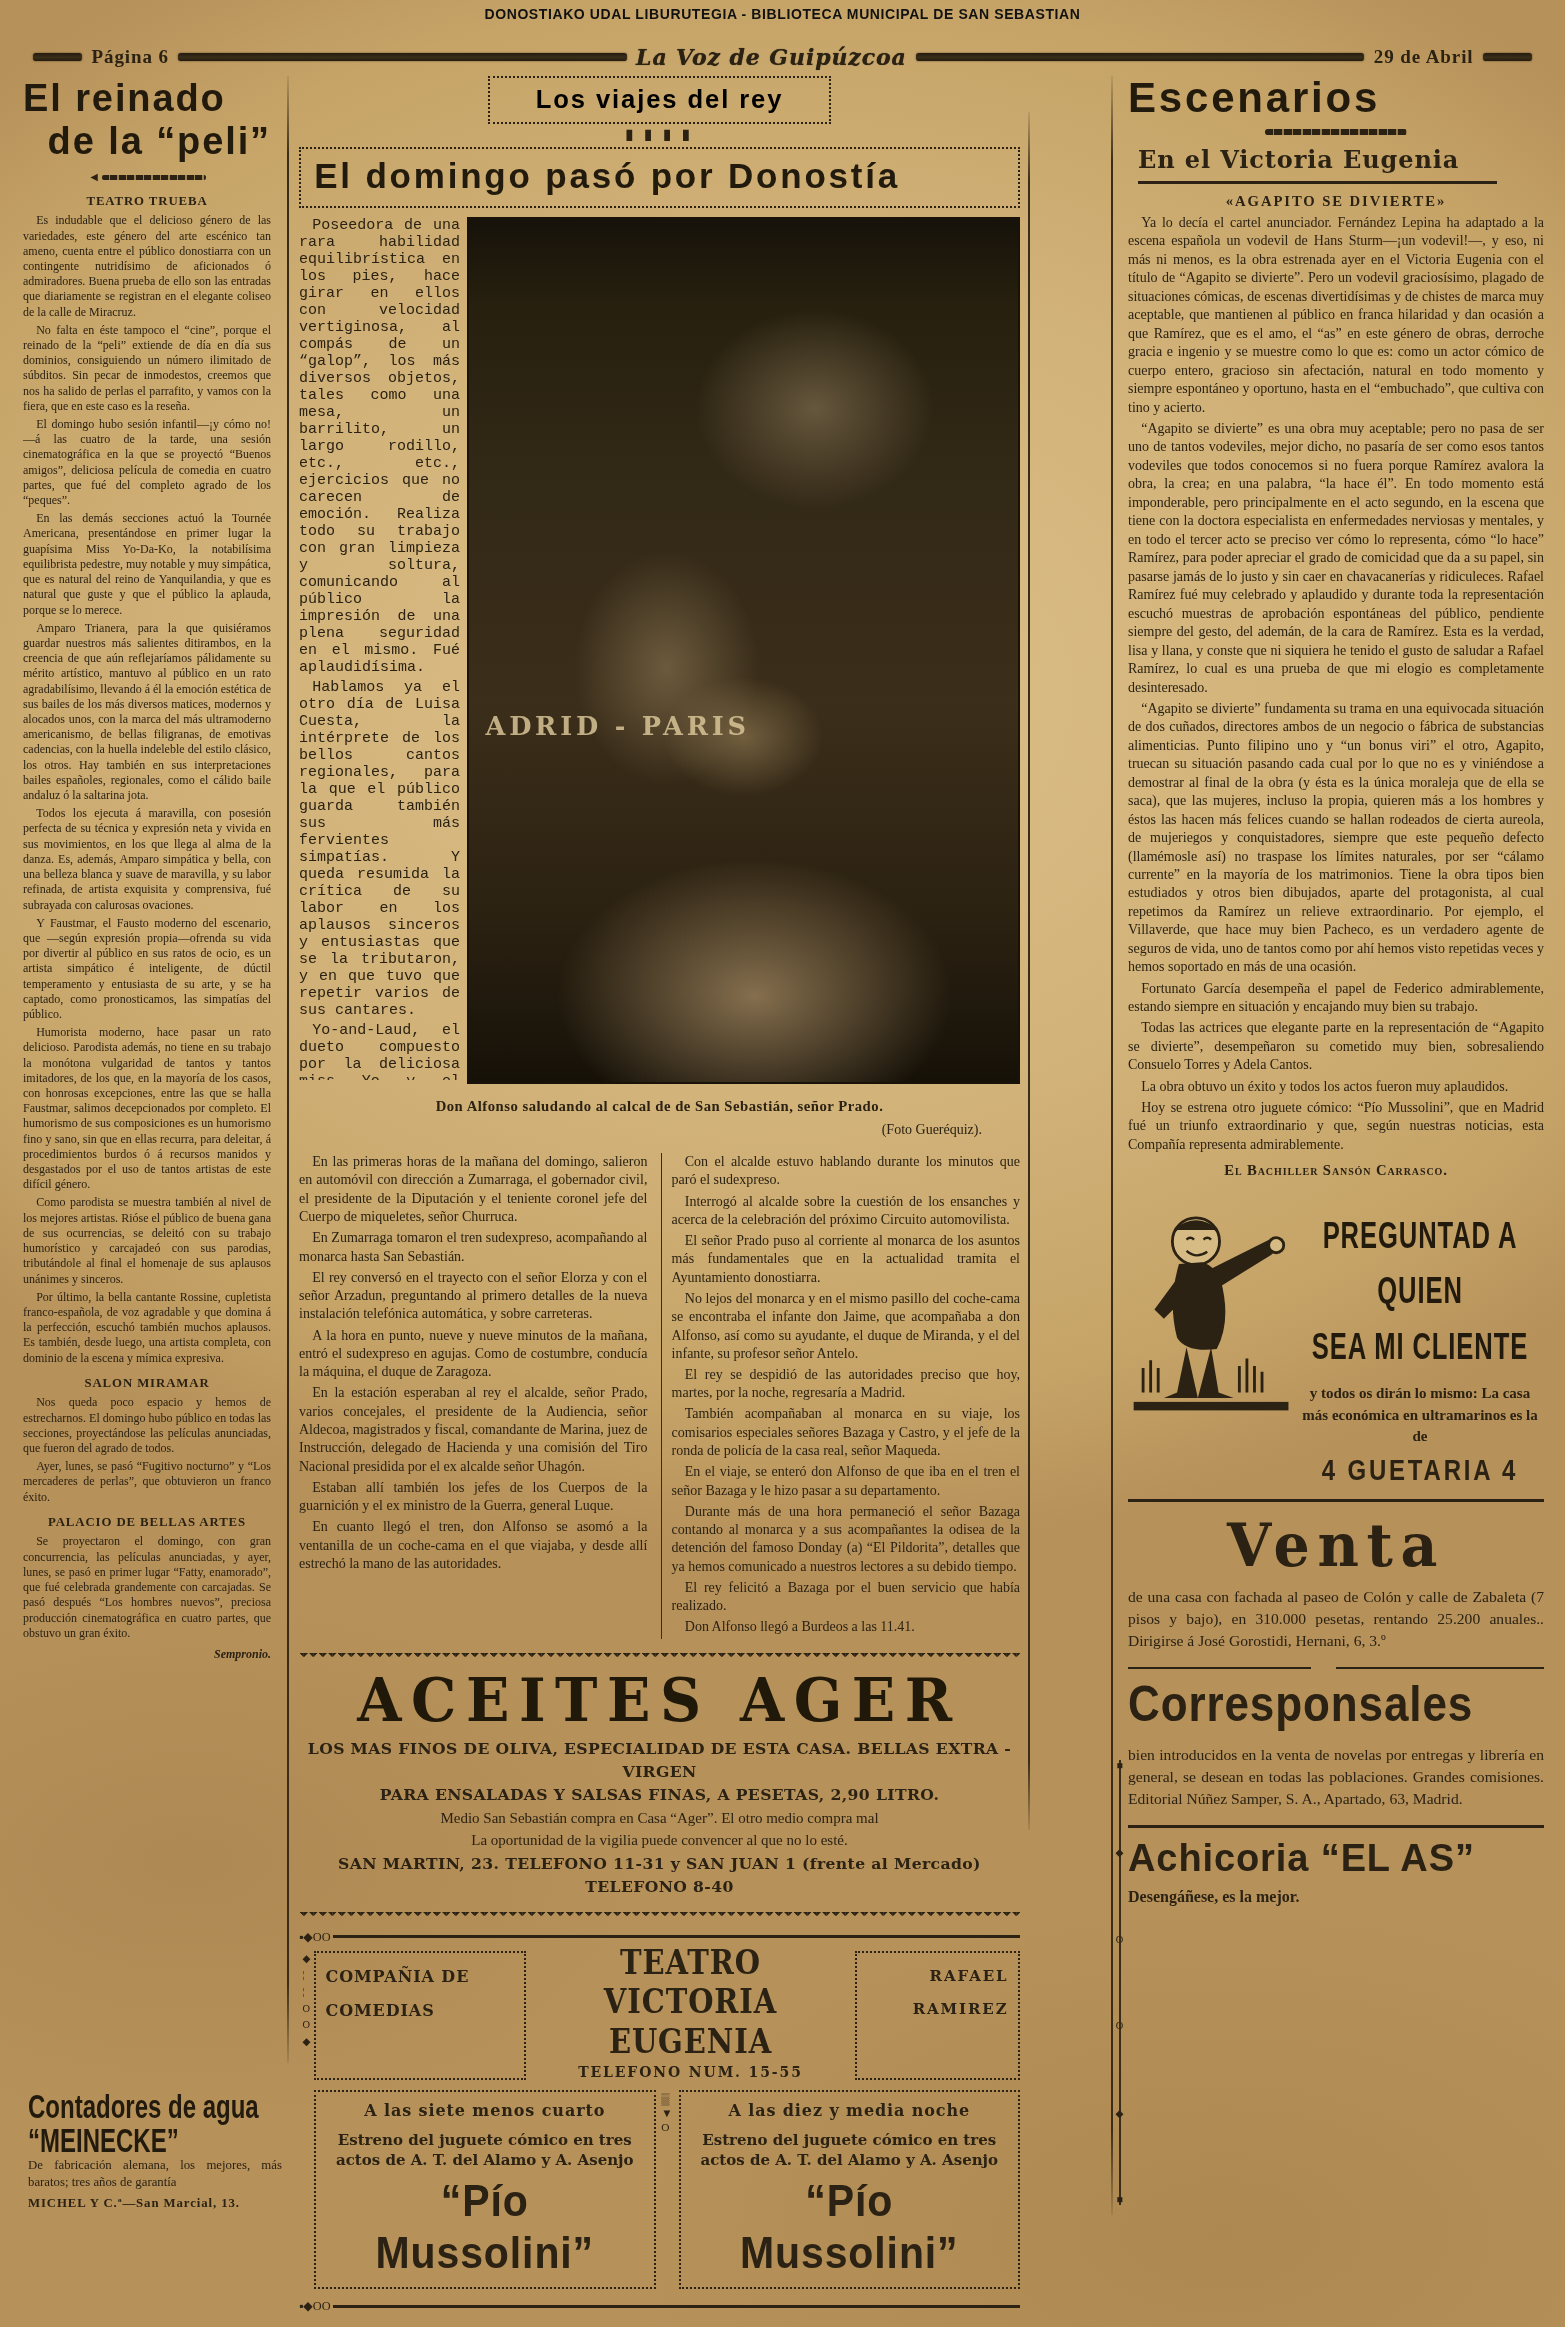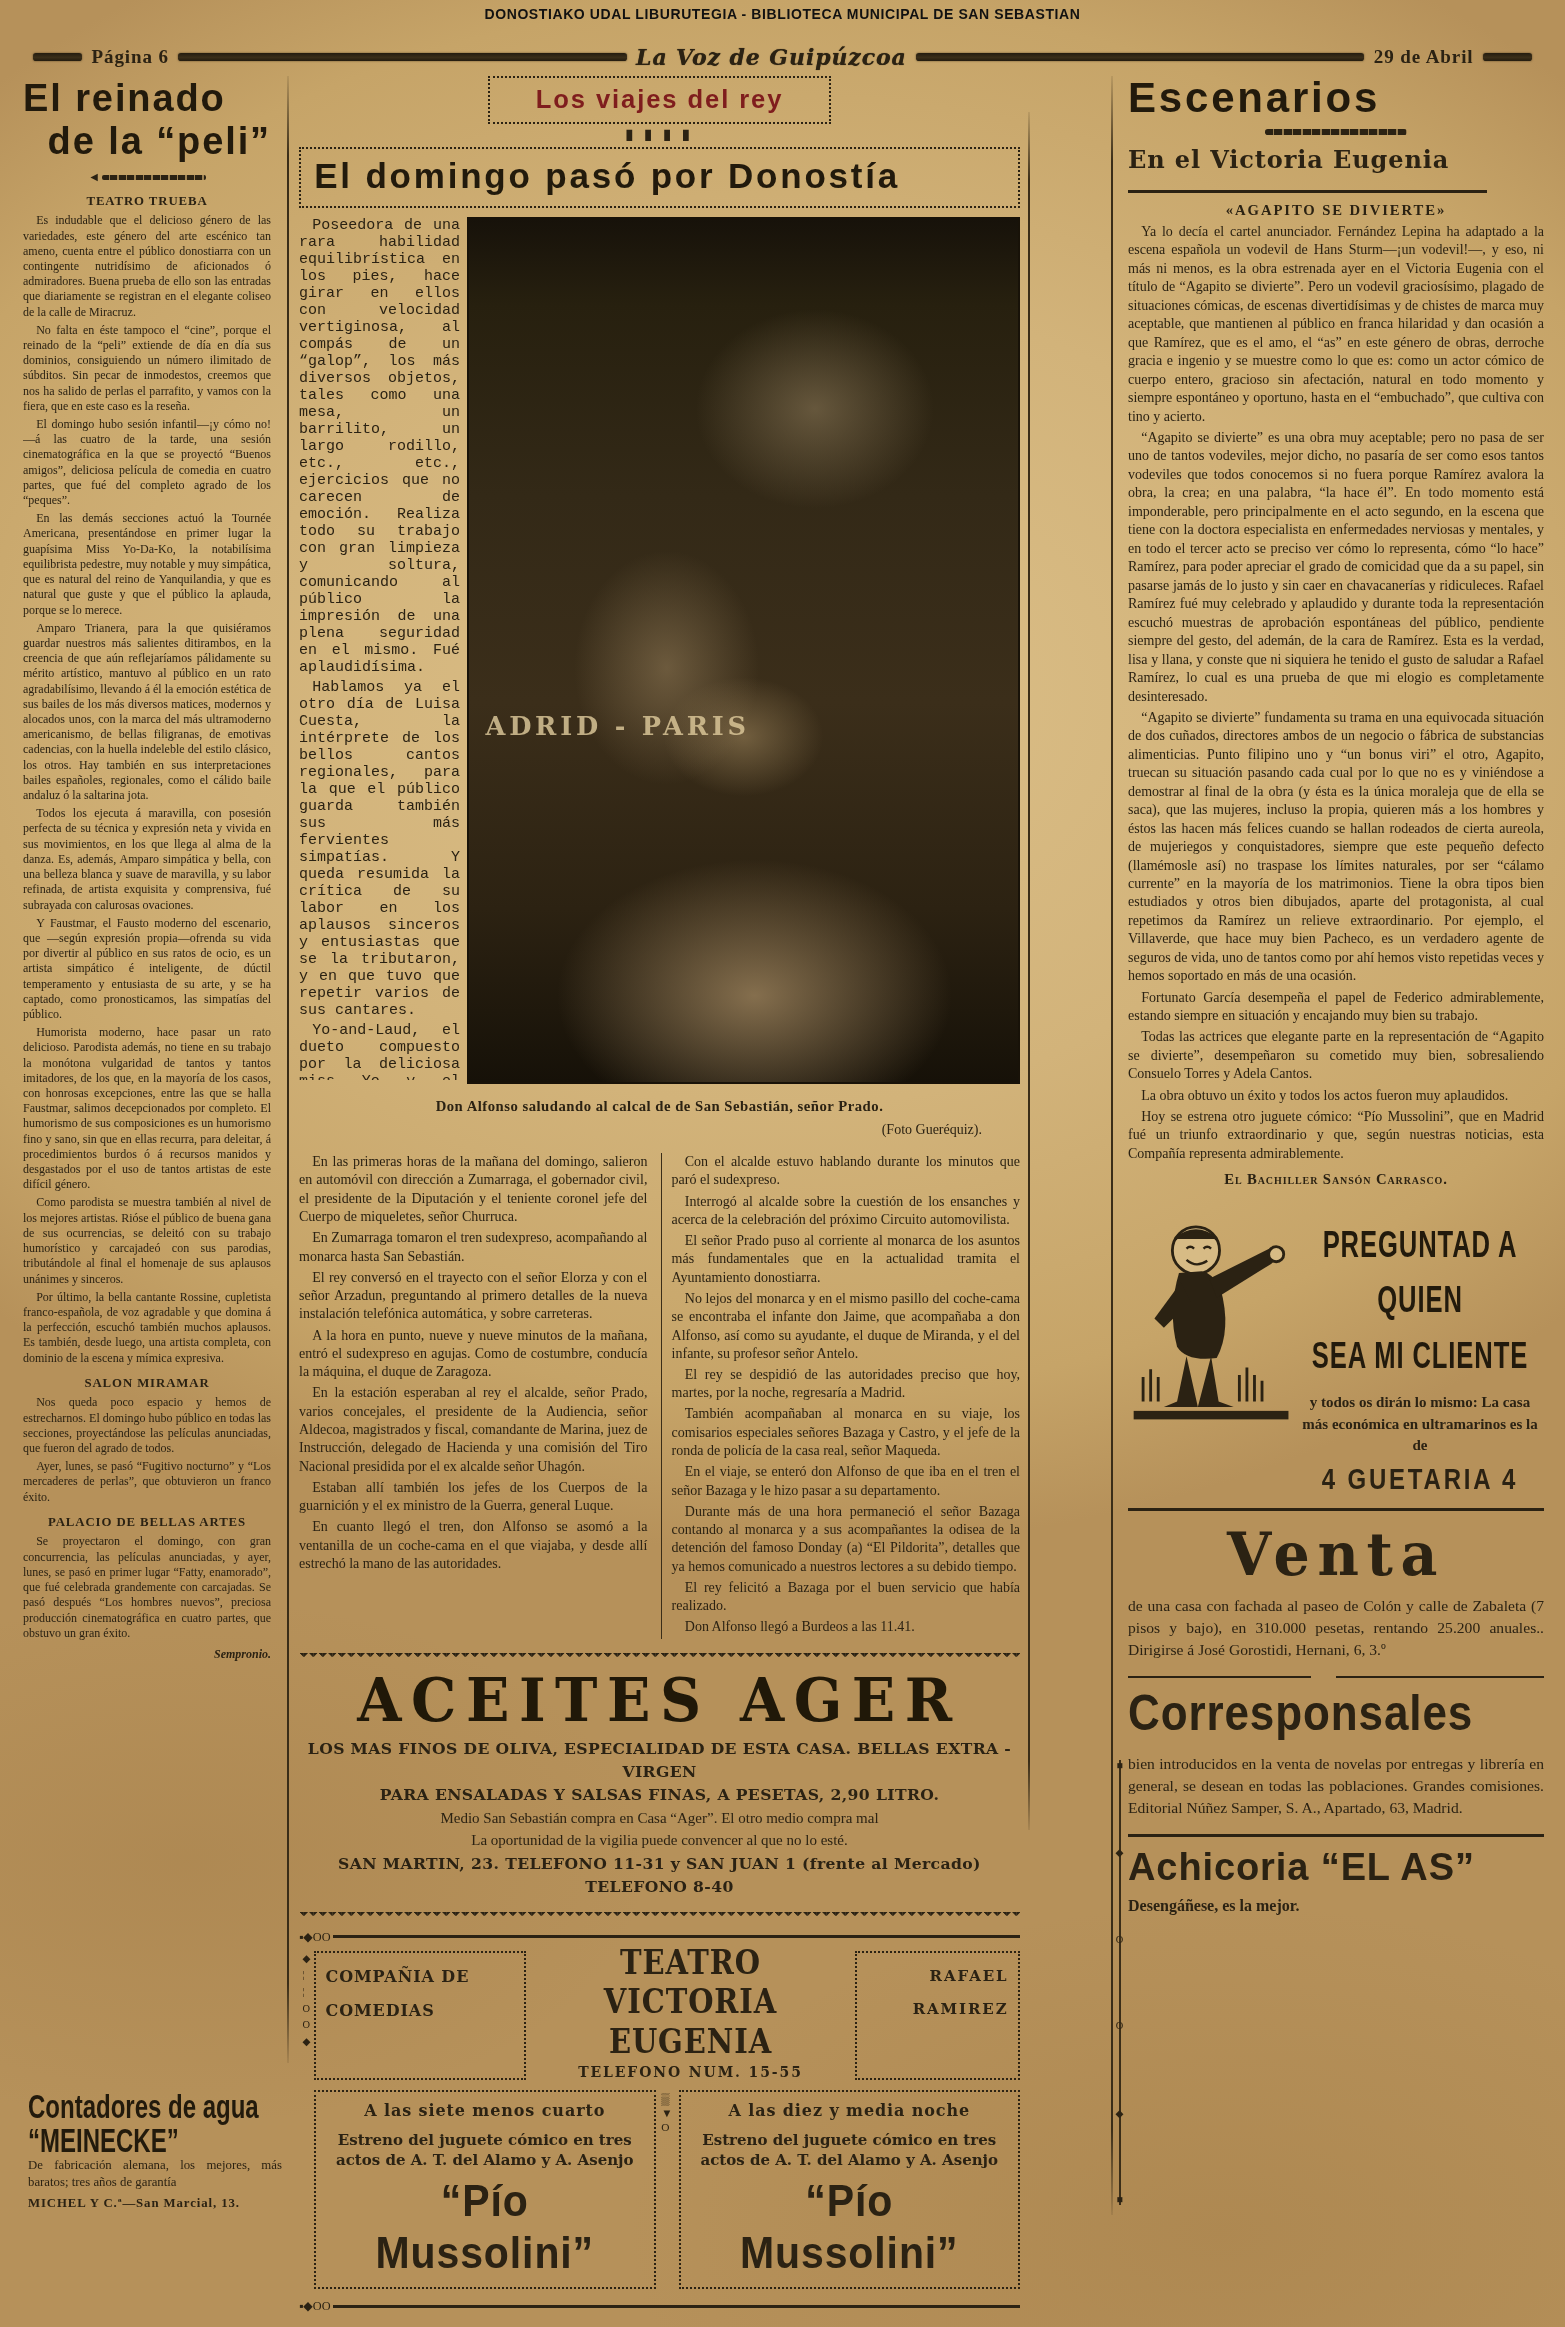--- a/index.html
+++ b/index.html
@@ -43,21 +43,21 @@
   .leftcol .body, .strip .body{font-size:12px;line-height:1.27;}
   .meinecke{position:absolute;left:28px;top:2090px;width:254px;}
   .meinecke .title{font-family:"Liberation Sans",sans-serif;font-weight:bold;font-size:24px;
     transform:scaleY(1.35);transform-origin:top left;letter-spacing:0px;color:#221a0c;line-height:1.05;margin-bottom:17px;}
   .meinecke .body{font-size:12.8px;line-height:1.3;text-align:justify;}
   .meinecke .foot{font-size:12.8px;font-weight:bold;margin-top:5.7px;letter-spacing:0.9px;}
 
   
   .center{position:absolute;left:299px;top:76px;width:721px;}
   .viajes-box{width:320px;margin:0 auto;border:2.8px dotted #2b2213;padding:6.6px 9.5px 8.5px 9.5px;text-align:center;
-    font-family:"Liberation Sans",sans-serif;font-weight:bold;font-size:25.6px;letter-spacing:1.9px;color:#7f1d1d;}
+    font-family:"Liberation Sans",sans-serif;font-weight:bold;font-size:25.6px;letter-spacing:1.9px;color:#000000;}
   .tick-orn{text-align:center;font-size:14px;letter-spacing:3.8px;font-weight:bold;margin:1.9px 0 3.8px 0;color:#2b2213;}
   .domingo-box{border:2.8px dotted #2b2213;margin-top:1.9px;padding:7.6px 5.7px 9.5px 13.2px;
     font-family:"Liberation Sans",sans-serif;font-weight:bold;font-size:35px;letter-spacing:2.8px;color:#221a0c;}
   .photo-row{display:flex;margin-top:9.5px;}
   .strip{width:161px;margin-right:7px;height:863px;overflow:hidden;font-family:Liberation Mono, monospace;}
   .photo{position:relative;flex:1;height:863px;border:2.8px solid #181208;
     background:
       radial-gradient(ellipse 170px 142px at 63% 22%, rgba(148,128,94,.55) 0%, transparent 70%),
       radial-gradient(ellipse 142px 180px at 36% 52%, rgba(158,134,96,.5) 0%, transparent 65%),
       radial-gradient(ellipse 274px 189px at 52% 90%, rgba(186,156,112,.65) 0%, transparent 72%),
@@ -103,21 +103,21 @@
   .sess-title{font-family:"Liberation Sans",sans-serif;font-weight:bold;font-size:41px;letter-spacing:0.9px;margin-top:9.5px;transform:scaleY(1.1);}
 
   
   .rightcol{position:absolute;left:1128px;top:74px;width:416px;}
   .right-headline{font-family:"Liberation Sans",sans-serif;font-weight:bold;color:#221a0c;line-height:1.12;}
   .right-headline .l1{font-size:42px;letter-spacing:2.8px;}
   .right-headline .l2{font-size:42px;letter-spacing:2.8px;text-align:right;}
   .orn-mid{display:flex;justify-content:center;margin:7.6px 0;}
   .orn-mid .bar{width:142px;height:6.6px;background:repeating-linear-gradient(90deg,#2b2213 0 7.6px,rgba(43,34,19,.3) 7.6px 9.5px);border-radius:2.8px;}
   .victoria{font-family:"DejaVu Serif",serif;font-weight:bold;font-size:24px;letter-spacing:0.9px;
-    border-bottom:3.8px solid #2b2213;display:inline-block;padding:0 38px 16px 0;margin-top:1.9px;}
+    border-bottom:3.8px solid #2b2213;display:inline-block;padding:0 38px 7px 0;margin-top:1.9px;margin-left:10px;}
   .agapito-head{text-align:center;font-weight:bold;font-size:14.7px;letter-spacing:1.9px;margin:9.5px 0 3.8px 0;}
   .rightcol .body{font-size:14px;line-height:1.32;}
   .sig-line{text-align:center;font-variant:small-caps;font-weight:bold;font-size:14.7px;letter-spacing:0.9px;margin-top:7.6px;}
 
   
   .preguntad{display:flex;margin-top:28px;align-items:flex-start;}
   .preguntad .fig{width:168px;flex:0 0 168px;}
   .preguntad .ptxt{flex:1;text-align:center;}
   .preguntad .ptitle{font-family:"Liberation Sans",sans-serif;font-weight:bold;font-size:25.6px;line-height:1.5;
     transform:scaleY(1.45);transform-origin:top center;letter-spacing:0.9px;color:#221a0c;}

